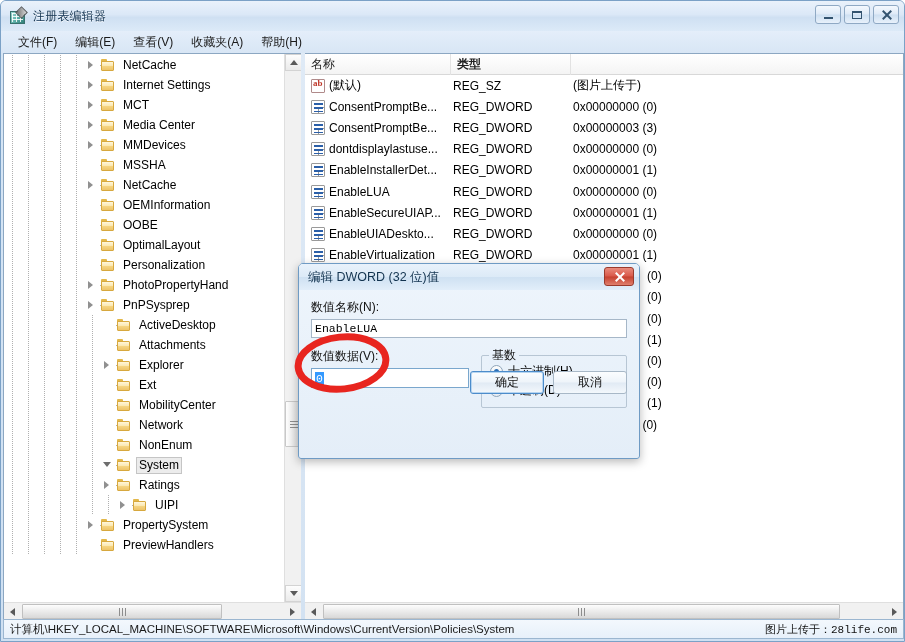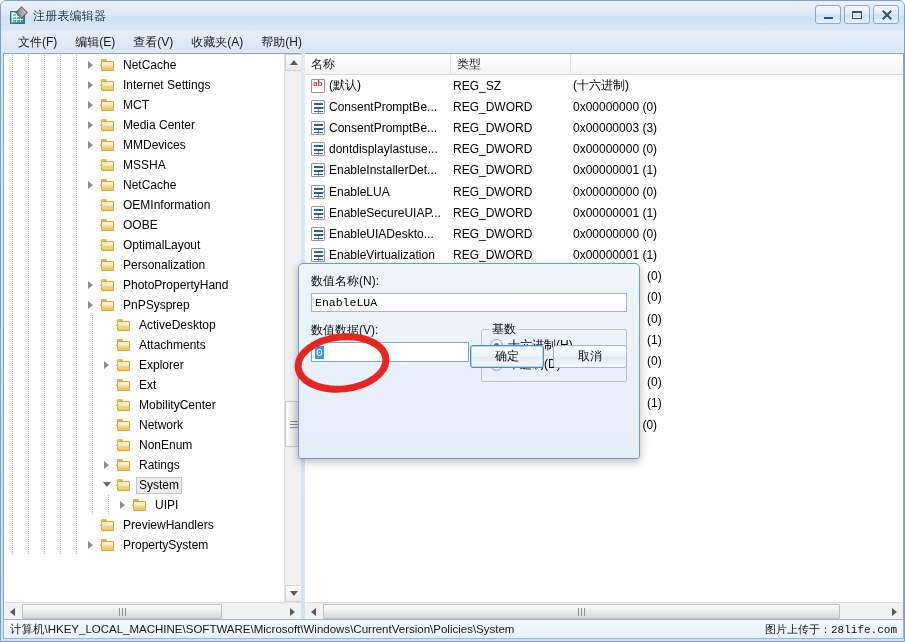--- a/index.html
+++ b/index.html
@@ -315,21 +315,21 @@
     font-size: 12px;
     color: #222;
   }
   #list-header .col {
     display: flex; align-items: center;
     padding-left: 6px;
     border-right: 1px solid #e2e2e2;
     height: 21px;
   }
   .col-name { width: 146px; }
-  .col-type { width: 120px; }
+  .col-type { width: 120px; font-weight: bold; }
   .col-data { flex: 1; }
 
   #list-rows { position: relative; }
   .lrow {
     height: 21.2px;
     display: flex;
     align-items: center;
     font-size: 12px;
     white-space: nowrap;
   }
@@ -951,60 +951,60 @@
               </div>
               <div class="twist"></div>
               <div class="connector" style="left: 112px; width: 6px;"></div>
               <div class="folder">
                 <div class="tab"></div>
                 <div class="body"></div>
                 <div class="flap"></div>
               </div>
               <span class="tlabel">NonEnum</span>
             </div>
+            <div class="tnode selected">
+              <div class="guides" style="width: 96px;">
+                <div class="guide-line" style="left: 8px;"></div>
+                <div class="guide-line" style="left: 24px;"></div>
+                <div class="guide-line" style="left: 40px;"></div>
+                <div class="guide-line" style="left: 56px;"></div>
+                <div class="guide-line" style="left: 72px;"></div>
+                <div class="guide-line" style="left: 88px;"></div>
+              </div>
+              <div class="twist open">
+                <div class="arrow"></div>
+              </div>
+              <div class="connector" style="left: 112px; width: 6px;"></div>
+              <div class="folder">
+                <div class="tab"></div>
+                <div class="body"></div>
+                <div class="flap"></div>
+              </div>
+              <span class="tlabel">System</span>
+            </div>
             <div class="tnode">
               <div class="guides" style="width: 96px;">
                 <div class="guide-line" style="left: 8px;"></div>
                 <div class="guide-line" style="left: 24px;"></div>
                 <div class="guide-line" style="left: 40px;"></div>
                 <div class="guide-line" style="left: 56px;"></div>
                 <div class="guide-line" style="left: 72px;"></div>
                 <div class="guide-line" style="left: 88px;"></div>
               </div>
               <div class="twist">
                 <div class="arrow"></div>
               </div>
               <div class="connector" style="left: 112px; width: 6px;"></div>
               <div class="folder">
                 <div class="tab"></div>
                 <div class="body"></div>
                 <div class="flap"></div>
               </div>
               <span class="tlabel">Ratings</span>
             </div>
-            <div class="tnode selected">
-              <div class="guides" style="width: 96px;">
-                <div class="guide-line" style="left: 8px;"></div>
-                <div class="guide-line" style="left: 24px;"></div>
-                <div class="guide-line" style="left: 40px;"></div>
-                <div class="guide-line" style="left: 56px;"></div>
-                <div class="guide-line" style="left: 72px;"></div>
-                <div class="guide-line" style="left: 88px;"></div>
-              </div>
-              <div class="twist open">
-                <div class="arrow"></div>
-              </div>
-              <div class="connector" style="left: 112px; width: 6px;"></div>
-              <div class="folder">
-                <div class="tab"></div>
-                <div class="body"></div>
-                <div class="flap"></div>
-              </div>
-              <span class="tlabel">System</span>
-            </div>
             <div class="tnode">
               <div class="guides" style="width: 112px;">
                 <div class="guide-line" style="left: 8px;"></div>
                 <div class="guide-line" style="left: 24px;"></div>
                 <div class="guide-line" style="left: 40px;"></div>
                 <div class="guide-line" style="left: 56px;"></div>
                 <div class="guide-line" style="left: 72px;"></div>
                 <div class="guide-line" style="left: 88px;"></div>
                 <div class="guide-line" style="left: 104px;"></div>
               </div>
@@ -1020,47 +1020,47 @@
               <span class="tlabel">UIPI</span>
             </div>
             <div class="tnode">
               <div class="guides" style="width: 80px;">
                 <div class="guide-line" style="left: 8px;"></div>
                 <div class="guide-line" style="left: 24px;"></div>
                 <div class="guide-line" style="left: 40px;"></div>
                 <div class="guide-line" style="left: 56px;"></div>
                 <div class="guide-line" style="left: 72px;"></div>
               </div>
-              <div class="twist"></div>
-              <div class="connector" style="left: 96px; width: 6px;"></div>
-              <div class="folder">
-                <div class="tab"></div>
-                <div class="body"></div>
-                <div class="flap"></div>
-              </div>
-              <span class="tlabel">PreviewHandlers</span>
-            </div>
-            <div class="tnode">
-              <div class="guides" style="width: 80px;">
-                <div class="guide-line" style="left: 8px;"></div>
-                <div class="guide-line" style="left: 24px;"></div>
-                <div class="guide-line" style="left: 40px;"></div>
-                <div class="guide-line" style="left: 56px;"></div>
-                <div class="guide-line" style="left: 72px;"></div>
-              </div>
               <div class="twist">
                 <div class="arrow"></div>
               </div>
               <div class="connector" style="left: 96px; width: 6px;"></div>
               <div class="folder">
                 <div class="tab"></div>
                 <div class="body"></div>
                 <div class="flap"></div>
               </div>
               <span class="tlabel">PropertySystem</span>
+            </div>
+            <div class="tnode">
+              <div class="guides" style="width: 80px;">
+                <div class="guide-line" style="left: 8px;"></div>
+                <div class="guide-line" style="left: 24px;"></div>
+                <div class="guide-line" style="left: 40px;"></div>
+                <div class="guide-line" style="left: 56px;"></div>
+                <div class="guide-line" style="left: 72px;"></div>
+              </div>
+              <div class="twist"></div>
+              <div class="connector" style="left: 96px; width: 6px;"></div>
+              <div class="folder">
+                <div class="tab"></div>
+                <div class="body"></div>
+                <div class="flap"></div>
+              </div>
+              <span class="tlabel">PreviewHandlers</span>
             </div>
           </div>
       </div>
       <div class="vscroll">
         <div class="arrow-btn up">
             <div class="tri-up"></div>
           </div>
         <div class="thumb" style="top:347px;height:46px;">
             <div class="grip"></div>
           </div>
@@ -1088,21 +1088,21 @@
         <div class="col col-name">名称</div>
         <div class="col col-type">类型</div>
       </div>
       <div id="list-rows">
           <div class="lrow">
             <div class="c-name">
               <div class="vicon ab"></div>
               <span>(默认)</span>
             </div>
             <div class="c-type">REG_SZ</div>
-            <div class="c-data">(十六进制)</div>
+            <div class="c-data">(图片上传于)</div>
           </div>
           <div class="lrow">
             <div class="c-name">
               <div class="vicon dw"></div>
               <span>ConsentPromptBe...</span>
             </div>
             <div class="c-type">REG_DWORD</div>
             <div class="c-data">0x00000000 (0)</div>
           </div>
           <div class="lrow">
@@ -1211,20 +1211,26 @@
       </div>
     </div>
   </div>
 
   <div id="statusbar">
     <div id="status-path">计算机\HKEY_LOCAL_MACHINE\SOFTWARE\Microsoft\Windows\CurrentVersion\Policies\System</div>
     <div id="watermark">图片上传于：28life.com</div>
   </div>
 
   <div id="dialog">
+    <div id="dlg-title">
+      <span>编辑 DWORD (32 位)值</span>
+      <div id="dlg-close">
+          <div class="x"></div>
+        </div>
+    </div>
     <div id="dlg-body">
       <div class="dlg-label">数值名称(N):</div>
       <div class="dlg-input">EnableLUA</div>
 
       <div id="dlg-cols">
         <div id="col-left">
           <div class="dlg-label">数值数据(V):</div>
           <div id="data-input-wrap">
             <div id="dlg-data"><span class="sel">0</span></div>
           </div>

